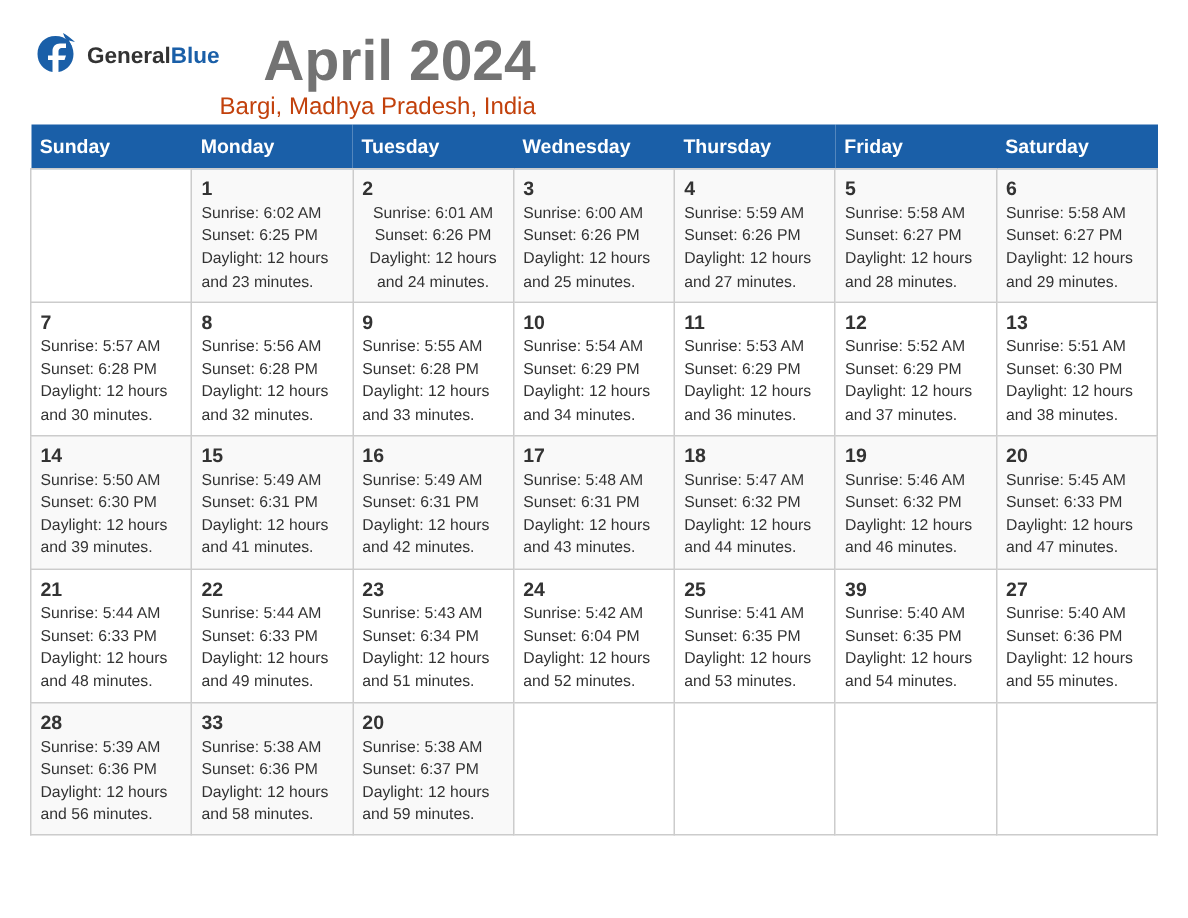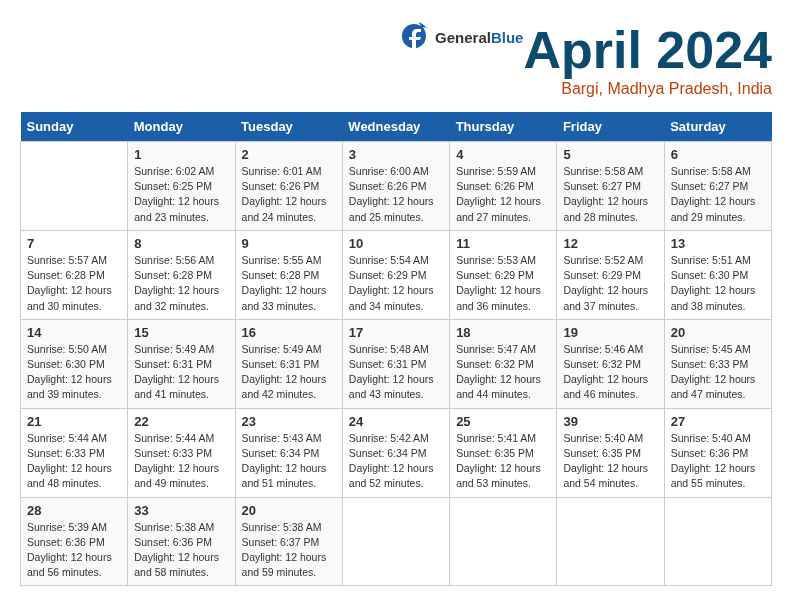--- a/index.html
+++ b/index.html
@@ -5,33 +5,33 @@
     * { margin: 0; padding: 0; box-sizing: border-box; }
     body {
       font-family: Arial, sans-serif;
       background: #fff;
       width: 792px;
       min-height: 612px;
       padding: 20px;
     }
     .header-top {
       display: flex;
-      justify-content: flex-end;
+      justify-content: flex-start;
       align-items: flex-start;
-      margin-bottom: 14px;
+      margin-bottom: 2px;
     }
     .logo {
       display: flex;
       align-items: center;
       gap: 4px;
     }
     .logo-text-general { font-size: 15px; font-weight: bold; color: #333; }
     .logo-text-blue { font-size: 15px; font-weight: bold; color: #1a5fa8; }
     .title-block { text-align: right; }
-    .month-title { font-size: 52px; font-weight: bold; color: #0c4a6e; }
+    .month-title { font-size: 38px; font-weight: bold; color: #737373; }
     .location-title { font-size: 16px; color: #c2410c; }
     table {
       width: 100%;
       border-collapse: collapse;
       font-size: 11px;
     }
     thead tr th {
       background-color: #1a5fa8;
       color: #fff;
       padding: 7px 6px;
@@ -106,21 +106,21 @@
         <td class="empty-cell"></td>
         <td>
           <span class="day-num">1</span>
           <div class="day-detail" style="white-space: pre-line;">Sunrise: 6:02 AM
 Sunset: 6:25 PM
 Daylight: 12 hours
 and 23 minutes.</div>
         </td>
         <td>
           <span class="day-num">2</span>
-          <div class="day-detail" style="white-space: pre-line;">Sunrise: 6:01 AM
+          <div class="day-detail" style="white-space: pre-line; text-align: center;">Sunrise: 6:01 AM
 Sunset: 6:26 PM
 Daylight: 12 hours
 and 24 minutes.</div>
         </td>
         <td>
           <span class="day-num">3</span>
           <div class="day-detail" style="white-space: pre-line;">Sunrise: 6:00 AM
 Sunset: 6:26 PM
 Daylight: 12 hours
 and 25 minutes.</div>
@@ -267,21 +267,21 @@
         <td>
           <span class="day-num">23</span>
           <div class="day-detail" style="white-space: pre-line;">Sunrise: 5:43 AM
 Sunset: 6:34 PM
 Daylight: 12 hours
 and 51 minutes.</div>
         </td>
         <td>
           <span class="day-num">24</span>
           <div class="day-detail" style="white-space: pre-line;">Sunrise: 5:42 AM
-Sunset: 6:34 PM
+Sunset: 6:04 PM
 Daylight: 12 hours
 and 52 minutes.</div>
         </td>
         <td>
           <span class="day-num">25</span>
           <div class="day-detail" style="white-space: pre-line;">Sunrise: 5:41 AM
 Sunset: 6:35 PM
 Daylight: 12 hours
 and 53 minutes.</div>
         </td>

